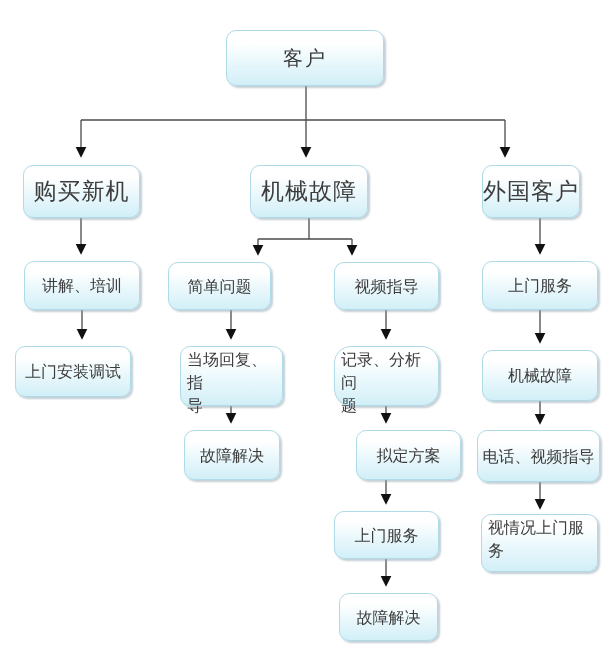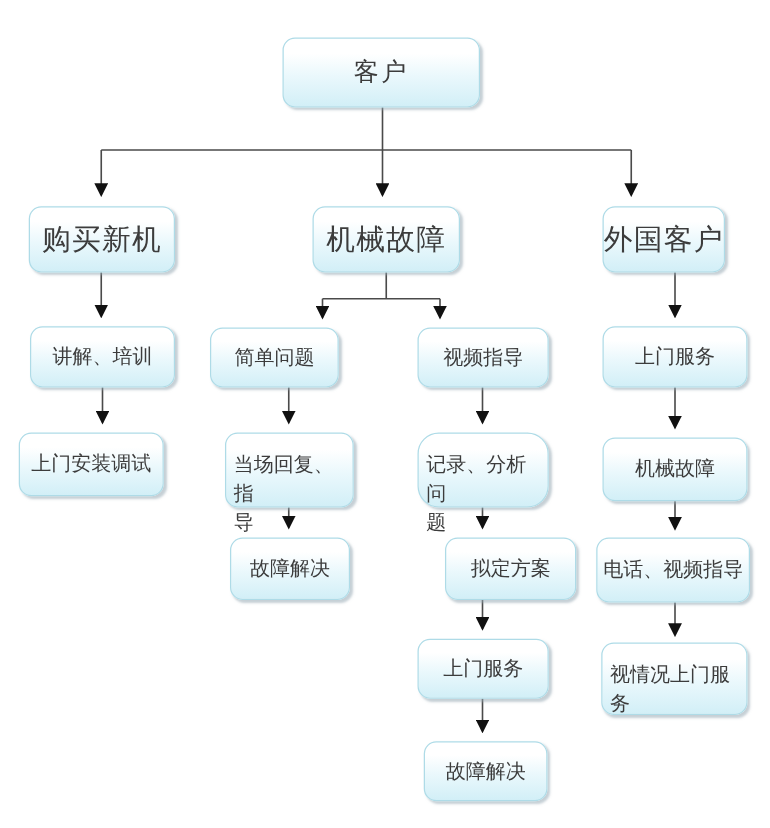--- a/index.html
+++ b/index.html
@@ -23,21 +23,21 @@
     border-radius:10px;
     box-shadow:2px 2px 2px rgba(150,168,178,0.55);
     color:#3c3c3c;
     font-size:16px;
     line-height:23px;
     white-space:pre-line;
   }
   .node.wrap{
     align-items:flex-start;justify-content:flex-start;
     text-align:left;
-    padding:14px 5px 0 6px;
+    padding:1px 5px 0 6px;
   }
   .node.title{font-size:20px;letter-spacing:2px;}
   .node.row2{font-size:23px;letter-spacing:1px;}
   path.conn{stroke:#4a4a4a;stroke-width:1.3;fill:none;}
 </style>
 </head>
 <body>
 
 <div id="canvas">
 

